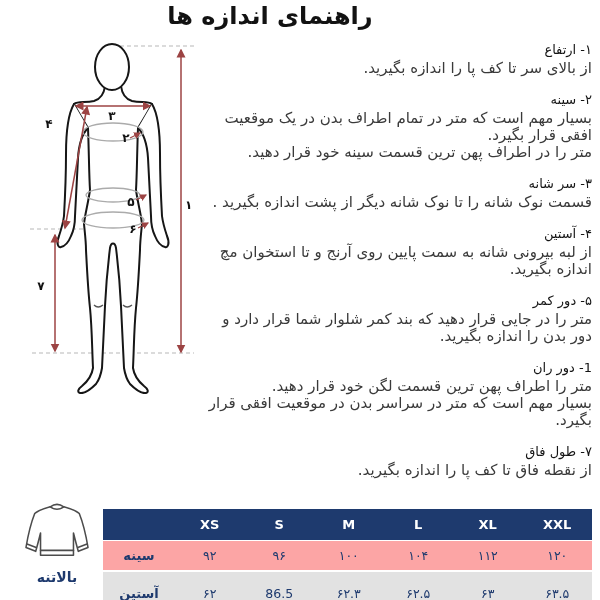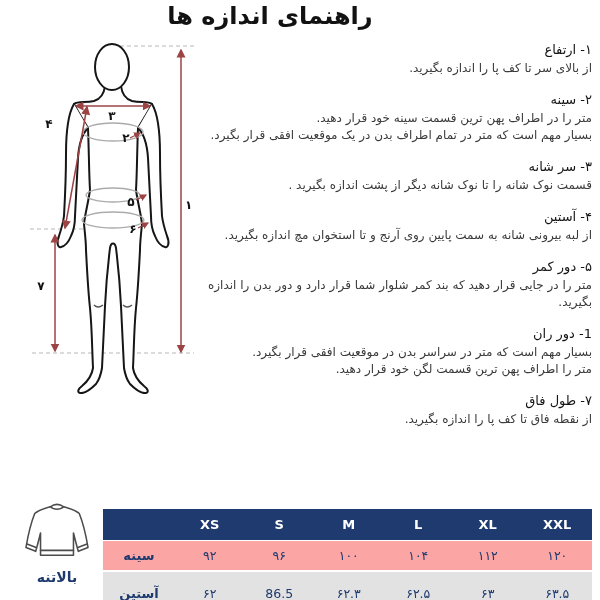--- a/index.html
+++ b/index.html
@@ -12,21 +12,21 @@
     font-size:24px;font-weight:bold;color:#121212;margin:0;direction:rtl;
   }
   
   .figure{position:absolute;left:28px;top:38px;width:172px;height:356px;}
   
   .instructions{
     position:absolute;top:42px;right:8px;width:386px;direction:rtl;text-align:right;
   }
   .sec{margin:0 0 15px 0;}
   .sec-h{margin:0 0 2px 0;font-size:13px;font-weight:normal;color:#141414;line-height:16px;}
-  .sec-p{margin:0;font-size:12px;color:#3a3a3a;line-height:17px;}
+  .sec-p{margin:0;font-size:15px;color:#3a3a3a;line-height:17px;}
   
   .garment{position:absolute;left:20px;top:500px;width:74px;text-align:center;}
   .garment-label{margin-top:3px;font-size:14px;font-weight:bold;color:#1e3a6e;direction:rtl;}
   .size-table{position:absolute;left:103px;top:509px;width:489px;}
   .t-row{display:grid;grid-template-columns:72px repeat(6,1fr);}
   .t-head{background:#1e3a6e;height:31px;margin-bottom:1px;}
   .t-head .t-cell{color:#ffffff;font-size:13px;font-weight:600;}
   .t-blue{background:#fca5a5;height:29px;margin-bottom:2px;}
   .t-gray{background:#e2e2e2;height:42px;}
   .t-cell{display:flex;align-items:center;justify-content:center;
@@ -86,39 +86,39 @@
   </g>
 </svg>
 
 <div class="instructions">
   <section class="sec">
     <h2 class="sec-h">۱- ارتفاع</h2>
     <p class="sec-p">از بالای سر تا کف پا را اندازه بگیرید.</p>
   </section>
   <section class="sec">
     <h2 class="sec-h">۲- سینه</h2>
+    <p class="sec-p">بسیار مهم است که متر در تمام اطراف بدن در یک موقعیت افقی قرار بگیرد.</p>
     <p class="sec-p">متر را در اطراف پهن ترین قسمت سینه خود قرار دهید.</p>
-    <p class="sec-p">بسیار مهم است که متر در تمام اطراف بدن در یک موقعیت افقی قرار بگیرد.</p>
   </section>
   <section class="sec">
     <h2 class="sec-h">۳- سر شانه</h2>
     <p class="sec-p">قسمت نوک شانه را تا نوک شانه دیگر از پشت اندازه بگیرید .</p>
   </section>
   <section class="sec">
     <h2 class="sec-h">۴- آستین</h2>
     <p class="sec-p">از لبه بیرونی شانه به سمت پایین روی آرنج و تا استخوان مچ اندازه بگیرید.</p>
   </section>
   <section class="sec">
     <h2 class="sec-h">۵- دور کمر</h2>
     <p class="sec-p">متر را در جایی قرار دهید که بند کمر شلوار شما قرار دارد و دور بدن را اندازه بگیرید.</p>
   </section>
   <section class="sec">
     <h2 class="sec-h">1- دور ران</h2>
+    <p class="sec-p">متر را اطراف پهن ترین قسمت لگن خود قرار دهید.</p>
     <p class="sec-p">بسیار مهم است که متر در سراسر بدن در موقعیت افقی قرار بگیرد.</p>
-    <p class="sec-p">متر را اطراف پهن ترین قسمت لگن خود قرار دهید.</p>
   </section>
   <section class="sec">
     <h2 class="sec-h">۷- طول فاق</h2>
     <p class="sec-p">از نقطه فاق تا کف پا را اندازه بگیرید.</p>
   </section>
 </div>
 
 <div class="garment">
   <svg width="70" height="62" viewBox="0 0 72 64" aria-hidden="true">
     <g stroke="#4c4c4c" stroke-width="1.6" fill="#ffffff" stroke-linejoin="round" stroke-linecap="round">

